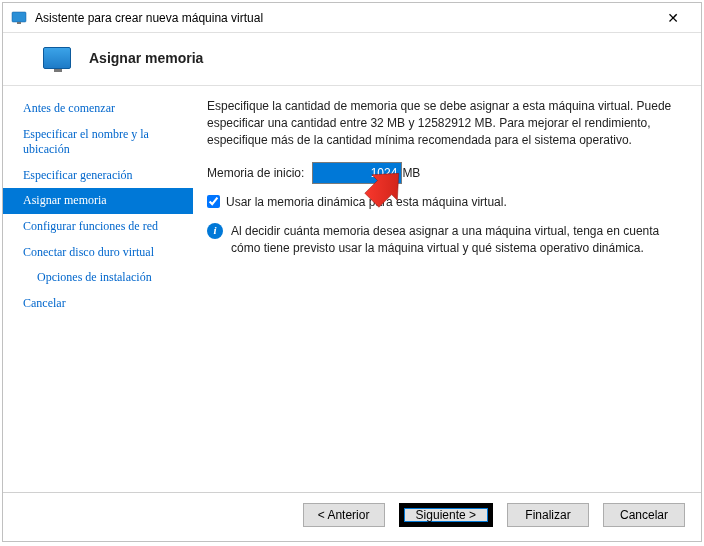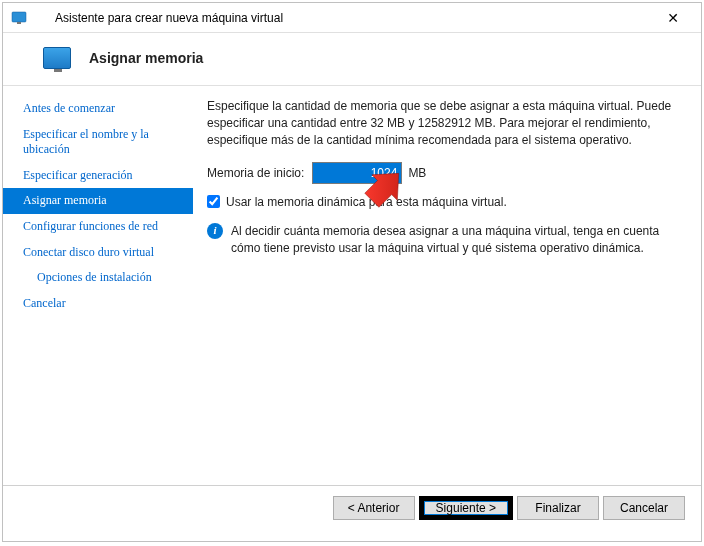--- a/index.html
+++ b/index.html
@@ -31,21 +31,20 @@
       height: 16px;
       margin-right: 8px;
       display: flex;
       align-items: center;
       justify-content: center;
     }
     .titlebar .title {
       flex: 1;
       font-size: 12px;
       color: #000;
-      margin-left: 20px;
     }
     .titlebar .close {
       width: 40px;
       height: 28px;
       display: flex;
       align-items: center;
       justify-content: center;
       font-size: 14px;
       cursor: pointer;
     }
@@ -118,21 +117,21 @@
     .row input[type="text"] {
       width: 90px;
       height: 22px;
       border: 1px solid #7a7a7a;
       padding: 2px 4px;
       text-align: right;
       font-size: 12px;
       font-family: inherit;
     }
     .row input[type="text"]::selection { background: #0078d7; color: #fff; }
-    .row .units { margin-left: 6px; }
+    .row .units { margin-left: 0; }
     .checkrow {
       display: flex;
       align-items: flex-start;
       margin-bottom: 12px;
     }
     .checkrow input[type="checkbox"] {
       margin-right: 6px;
       margin-top: 1px;
       width: 13px;
       height: 13px;
@@ -153,30 +152,30 @@
       display: flex;
       align-items: center;
       justify-content: center;
       font-size: 11px;
       font-weight: bold;
       font-style: italic;
       font-family: Georgia, serif;
     }
     .button-bar {
       position: absolute;
-      bottom: 12px;
+      bottom: 5px;
       left: 0;
       right: 0;
       height: 44px;
       border-top: 1px solid #d0d0d0;
       display: flex;
       align-items: center;
       justify-content: flex-end;
       padding-right: 16px;
-      gap: 4px;
+      gap: 14px;
       background: #fff;
     }
     .btn {
       height: 24px;
       min-width: 82px;
       padding: 0 12px;
       font-size: 12px;
       border: 1px solid #adadad;
       background: #e1e1e1;
       cursor: pointer;

